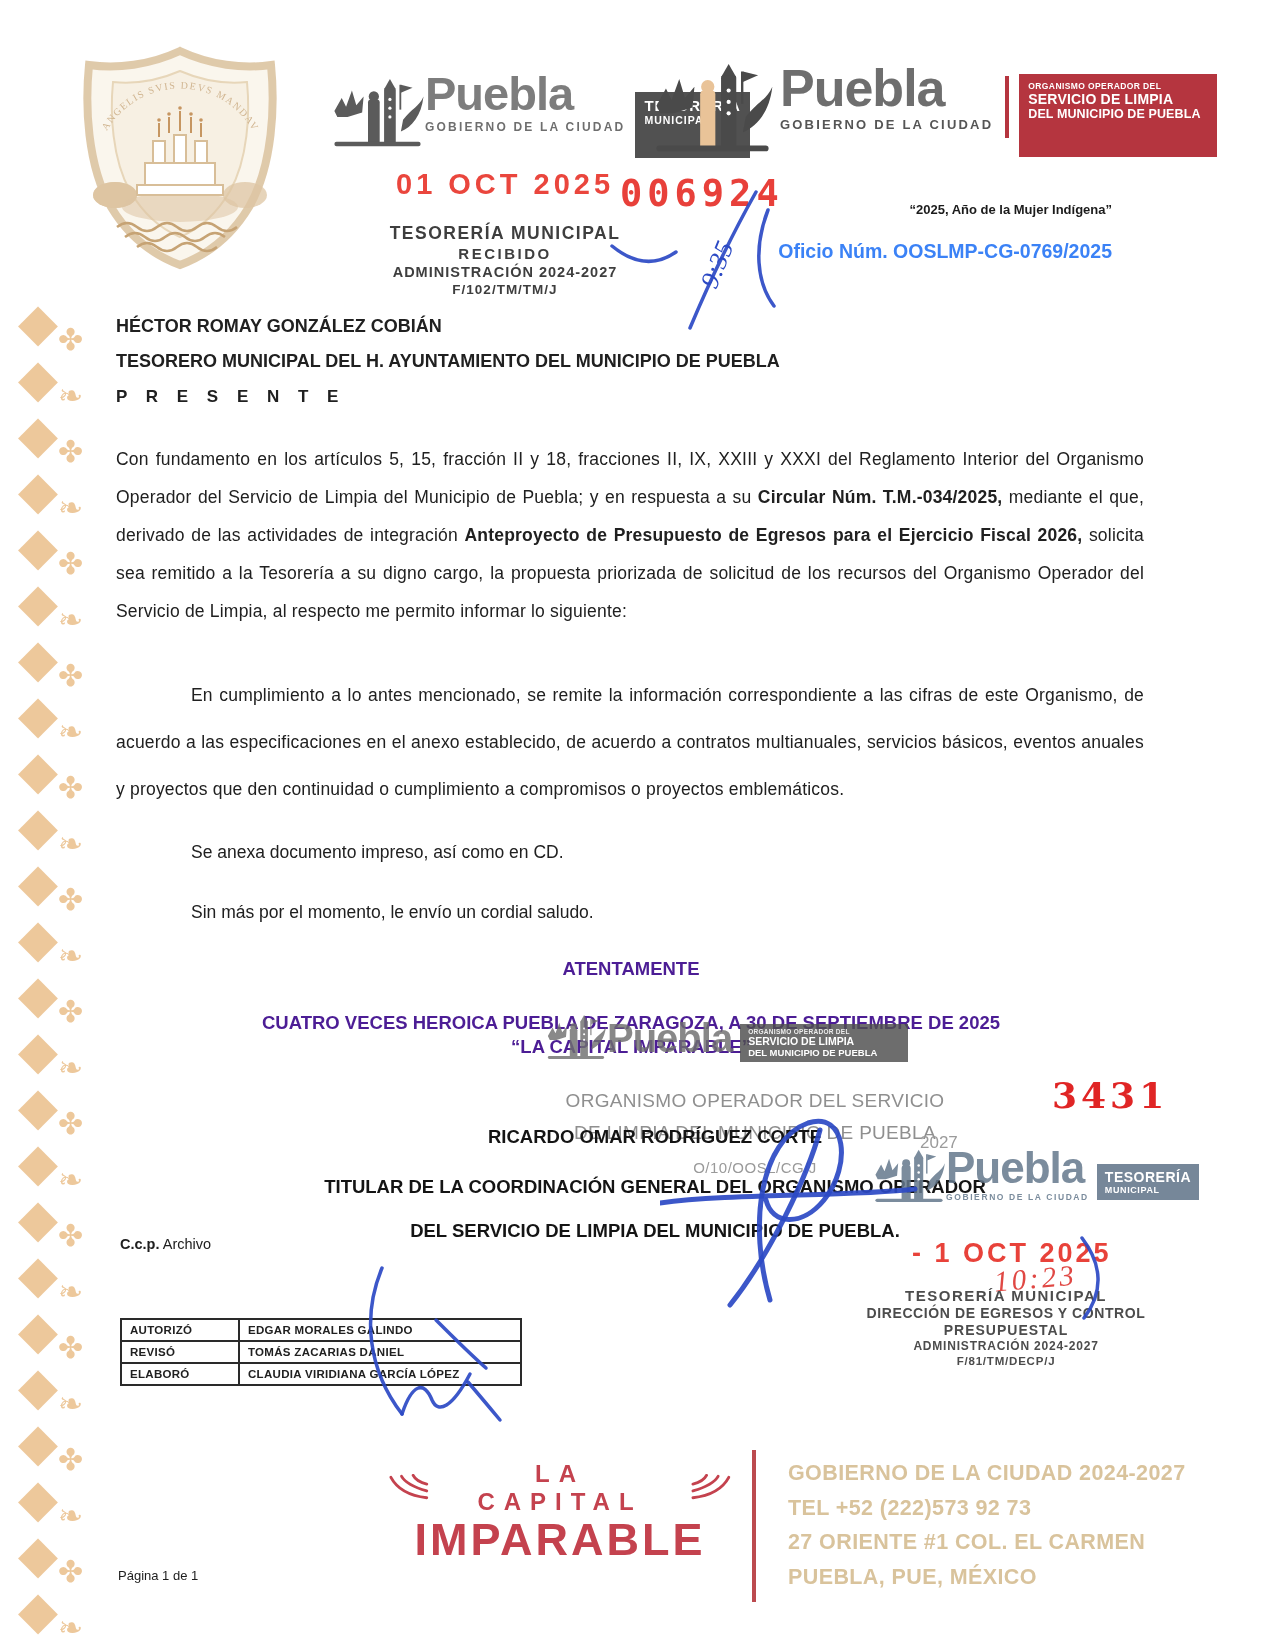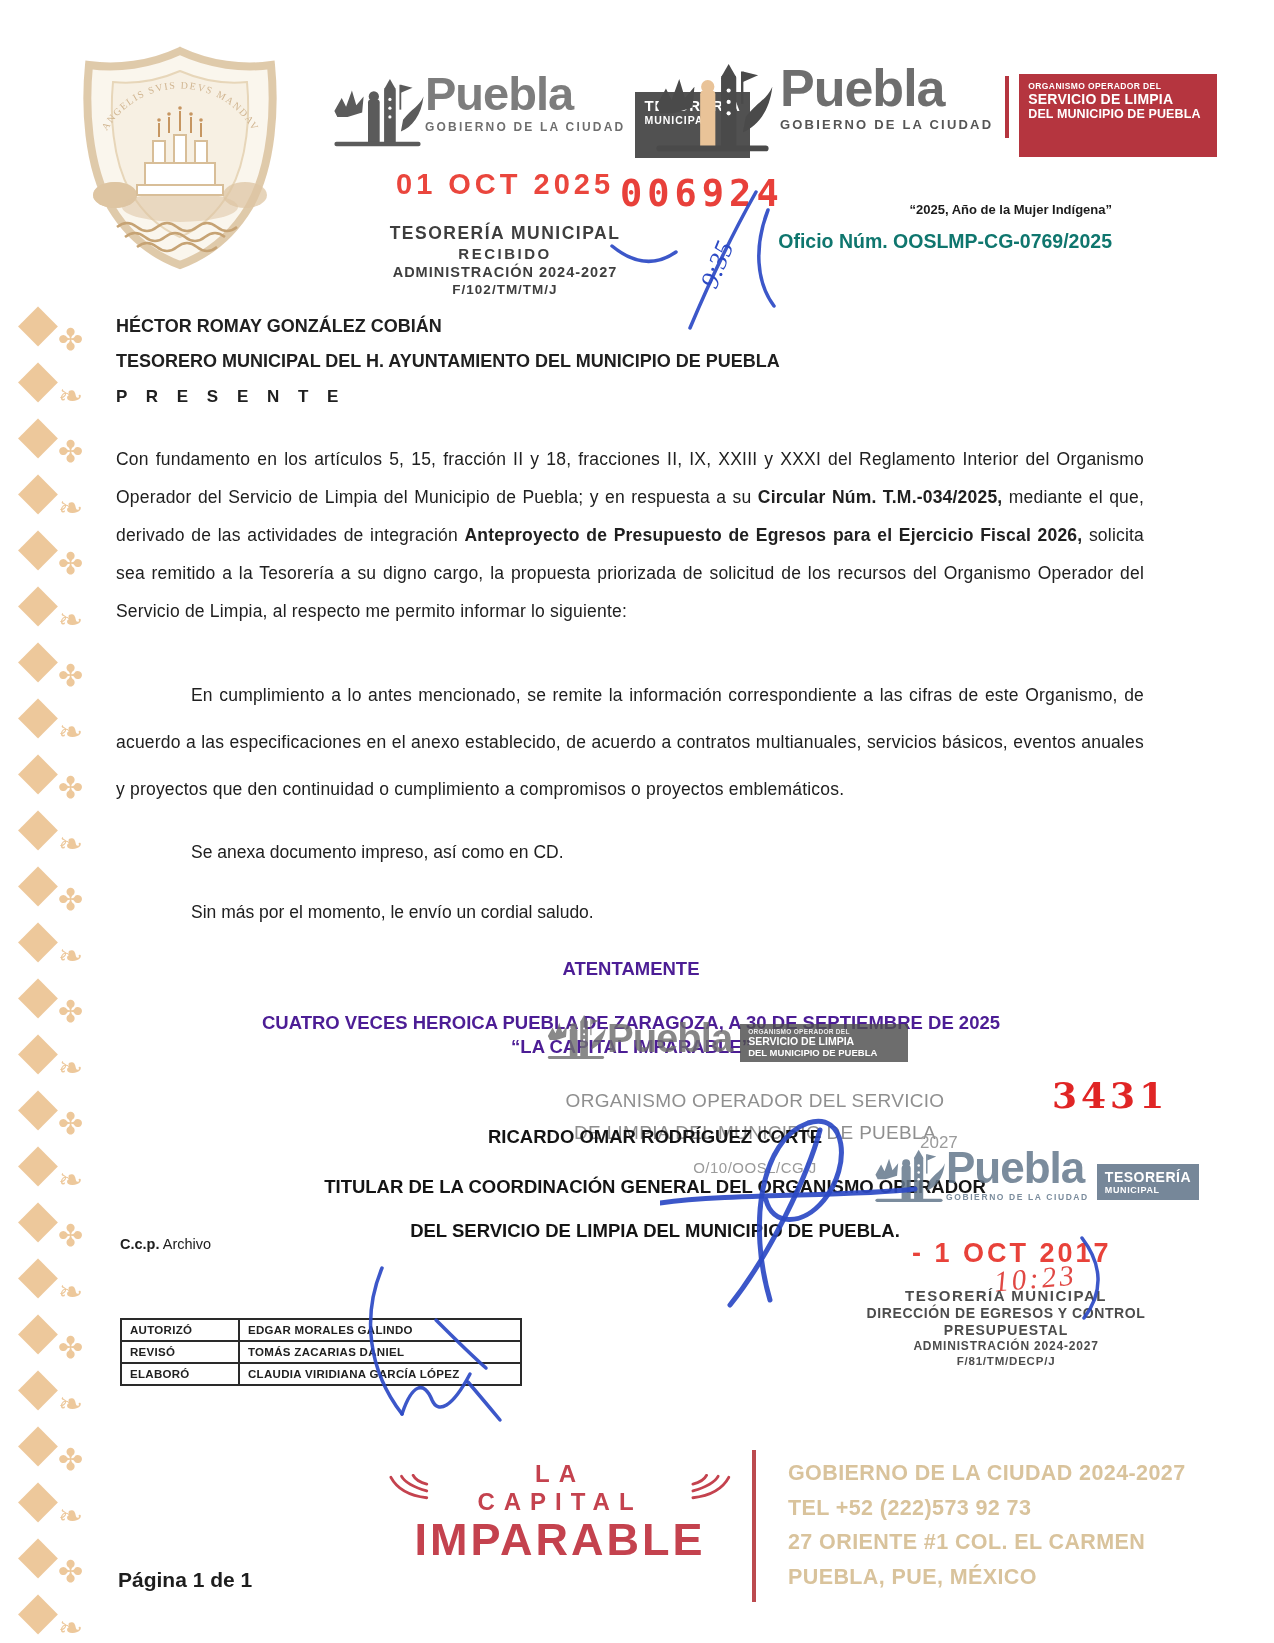--- a/index.html
+++ b/index.html
@@ -34,21 +34,21 @@
   .stamp-date-top { position:absolute; left:396px; top:168px; font-size:29px; font-weight:700; letter-spacing:4px; color:#ea463d; }
   .stamp-folio-top { position:absolute; left:620px; top:172px; font-family:"DejaVu Sans Mono", monospace; font-size:37px; font-weight:700; letter-spacing:5px; color:#e8403a; }
   .received-top { position:absolute; left:350px; top:222px; width:310px; text-align:center; color:#3e3e3e; font-weight:600; }
   .received-top .r1 { font-size:17.5px; letter-spacing:1.5px; line-height:22px; }
   .received-top .r2 { font-size:15px; letter-spacing:2.5px; line-height:19px; }
   .received-top .r3 { font-size:14.5px; letter-spacing:1px; line-height:18px; }
   .received-top .r4 { font-size:13.5px; letter-spacing:1px; line-height:17px; }
 
   .slogan-block { position:absolute; left:700px; top:202px; width:412px; text-align:right; }
   .slogan { font-size:13px; font-weight:700; color:#1b1b1b; }
-  .oficio { font-size:19.5px; font-weight:700; color:#0f766e; margin-top:13px; }
+  .oficio { font-size:19.5px; font-weight:700; color:#3b82f6; margin-top:23px; }
 
   
   .addressee { position:absolute; left:116px; top:316px; }
   .addr-name  { font-size:18px; font-weight:700; }
   .addr-title { font-size:18px; font-weight:700; margin-top:14px; }
   .addr-present { font-size:17px; font-weight:600; letter-spacing:7px; margin-top:15px; }
 
   .p1 { position:absolute; left:116px; top:440px; width:1028px; font-size:17.5px; line-height:38px; text-align:justify; letter-spacing:.2px; }
   .p2 { position:absolute; left:116px; top:672px; width:1028px; font-size:17.5px; line-height:47px; text-align:justify; text-indent:75px; letter-spacing:.2px; }
   .p3 { position:absolute; left:191px; top:842px; font-size:17.5px; }
@@ -109,21 +109,21 @@
   
   .capital-logo { position:absolute; left:388px; top:1460px; width:344px; text-align:center; color:#c4424e; }
   .capital-row1 { display:flex; align-items:center; justify-content:center; gap:20px; }
   .capital-l1 { font-size:24px; font-weight:800; letter-spacing:9px; }
   .capital-l2 { font-size:45px; font-weight:800; letter-spacing:3px; line-height:1.05; }
   .wing { display:block; }
   .wing.right { transform:scaleX(-1); }
 
   .footer-divider { position:absolute; left:752px; top:1450px; width:4px; height:152px; background:#bc4a4f; }
   .contact { position:absolute; left:788px; top:1456px; font-size:21.5px; font-weight:700; color:#d9c39c; line-height:34.5px; letter-spacing:.4px; }
-  .page-label { position:absolute; left:118px; top:1568px; font-size:21px; font-weight:700; color:#1d1d1d; }
+  .page-label { position:absolute; left:118px; top:1568px; font-size:13px; font-weight:400; color:#1d1d1d; }
 
   
   .ink { position:absolute; z-index:6; }
   .ink path { fill:none; stroke:#2b49c4; stroke-linecap:round; stroke-width:3.5; opacity:.92; }
   .ink.sig path { stroke-width:5; }
   .ink text { fill:#2b49c4; font-family:"Liberation Serif", serif; font-style:italic; font-size:26px; }
   .hidden-defs { position:absolute; width:0; height:0; overflow:hidden; }
 </style>
 </head>
 <body>
@@ -412,21 +412,21 @@
     <div>
       <div class="wordmark">Puebla</div>
       <div class="gob">GOBIERNO DE LA CIUDAD</div>
     </div>
     <div class="box">
       <div class="t1">TESORERÍA</div>
       <div class="t2">MUNICIPAL</div>
     </div>
   </div>
 
-  <div class="stamp-date-bot">- 1 OCT 2017</div>
+  <div class="stamp-date-bot">- 1 OCT 2025</div>
   <div class="stamp-time-bot">10:23</div>
   <svg class="ink" style="left:1072px;top:1234px" width="40" height="90" viewBox="0 0 40 90">
     <path d="M10 4 C30 30 32 58 12 84"></path>
   </svg>
 
   <div class="received-bot">
     <div class="r1">TESORERÍA MUNICIPAL</div>
     <div class="r2">DIRECCIÓN DE EGRESOS Y CONTROL</div>
     <div class="r3">PRESUPUESTAL</div>
     <div class="r4">ADMINISTRACIÓN 2024-2027</div>

